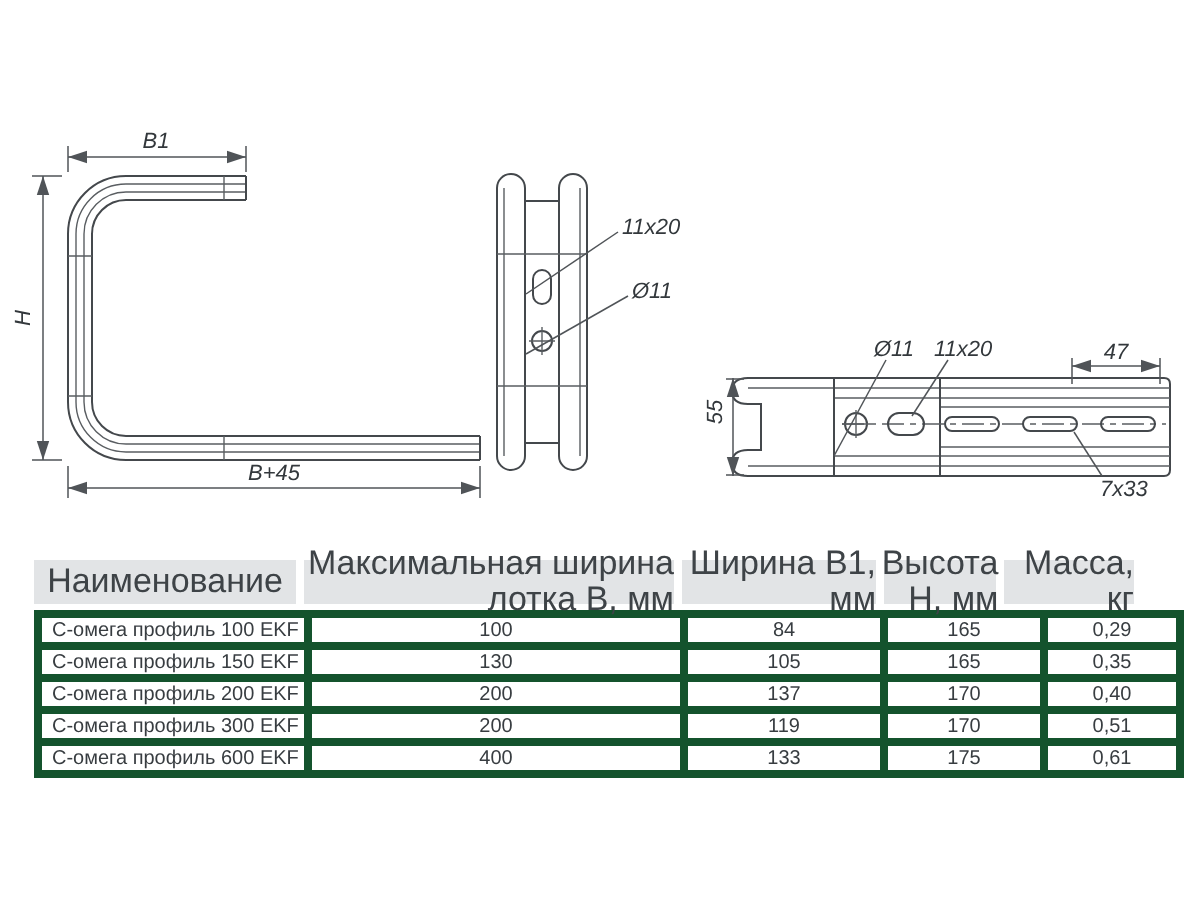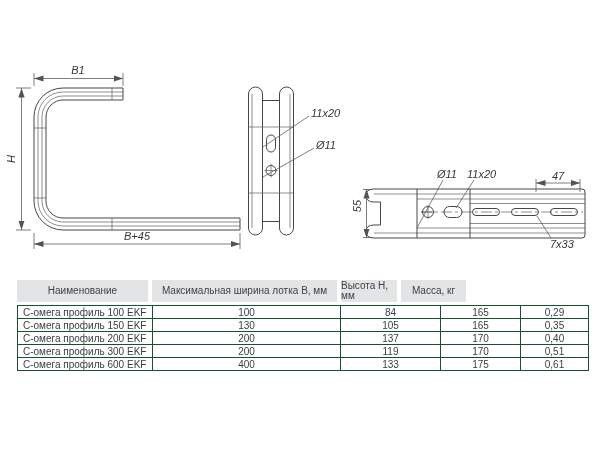--- a/index.html
+++ b/index.html
@@ -8,26 +8,26 @@
 
   svg.drawing { position:absolute; left:0; top:0; }
   .ln   { fill:none; stroke:#44484c; stroke-width:1; }
   .thin { fill:none; stroke:#5a5e62; stroke-width:0.7; }
   .dim  { fill:none; stroke:#505458; stroke-width:0.75; }
   .cl   { fill:none; stroke:#5a5e62; stroke-width:0.7; stroke-dasharray:11 3 3 3; }
   .dimtxt { font-family:"Liberation Sans", sans-serif; font-style:italic; font-size:11px; fill:#33383c; }
 
   .table-wrap { position:absolute; left:17px; top:280px; width:571px; }
   .thead { display:flex; gap:4px; }
-  .th { background:#e2e4e6; color:#3e4347; font-size:10px; height:22px;
-        display:flex; align-items:center; justify-content:center; text-align:left; line-height:1.05; }
+  .th { background:#e2e4e6; color:#3e4347; font-size:17px; height:22px;
+        display:flex; align-items:center; justify-content:center; text-align:right; line-height:1.05; }
   .c1{width:131px} .c2{width:185px} .c3{width:97px} .c4{width:56px} .c5{width:65px}
   table.tbody { border-collapse:collapse; table-layout:fixed; width:571px; margin-top:3px;
                 font-size:10px; color:#383d41; }
-  table.tbody td { border:1px solid #14532d; height:12px; padding:0 2px; text-align:center;
+  table.tbody td { border:4px solid #14532d; height:12px; padding:0 2px; text-align:center;
                    white-space:nowrap; overflow:hidden; }
   table.tbody td.tname { text-align:left; padding-left:5px; }
   .tc1{width:135px}.tc2{width:188px}.tc3{width:100px}.tc4{width:80px}.tc5{width:68px}
 </style>
 </head>
 <body>
 
 <div class="page">
 
   <svg class="drawing" width="600" height="270" viewBox="0 0 600 270">
@@ -106,20 +106,21 @@
       <path class="dim" d="M372,189.5 H363 M372,237.5 H363"></path>
       <path class="dim" d="M366.5,189 V238" marker-start="url(#ar)" marker-end="url(#ar)"></path>
       <text class="dimtxt" transform="translate(361,206) rotate(-90)" text-anchor="middle">55</text>
     </g>
   </svg>
 
   <div class="table-wrap">
     <div class="thead">
       <div class="th c1">Наименование</div>
       <div class="th c2">Максимальная ширина лотка B, мм</div>
+      <div class="th c3">Ширина B1, мм</div>
       <div class="th c4">Высота H, мм</div>
       <div class="th c5">Масса, кг</div>
     </div>
     <table class="tbody">
       <colgroup>
           <col class="tc1">
           <col class="tc2">
           <col class="tc3">
           <col class="tc4">
           <col class="tc5">

